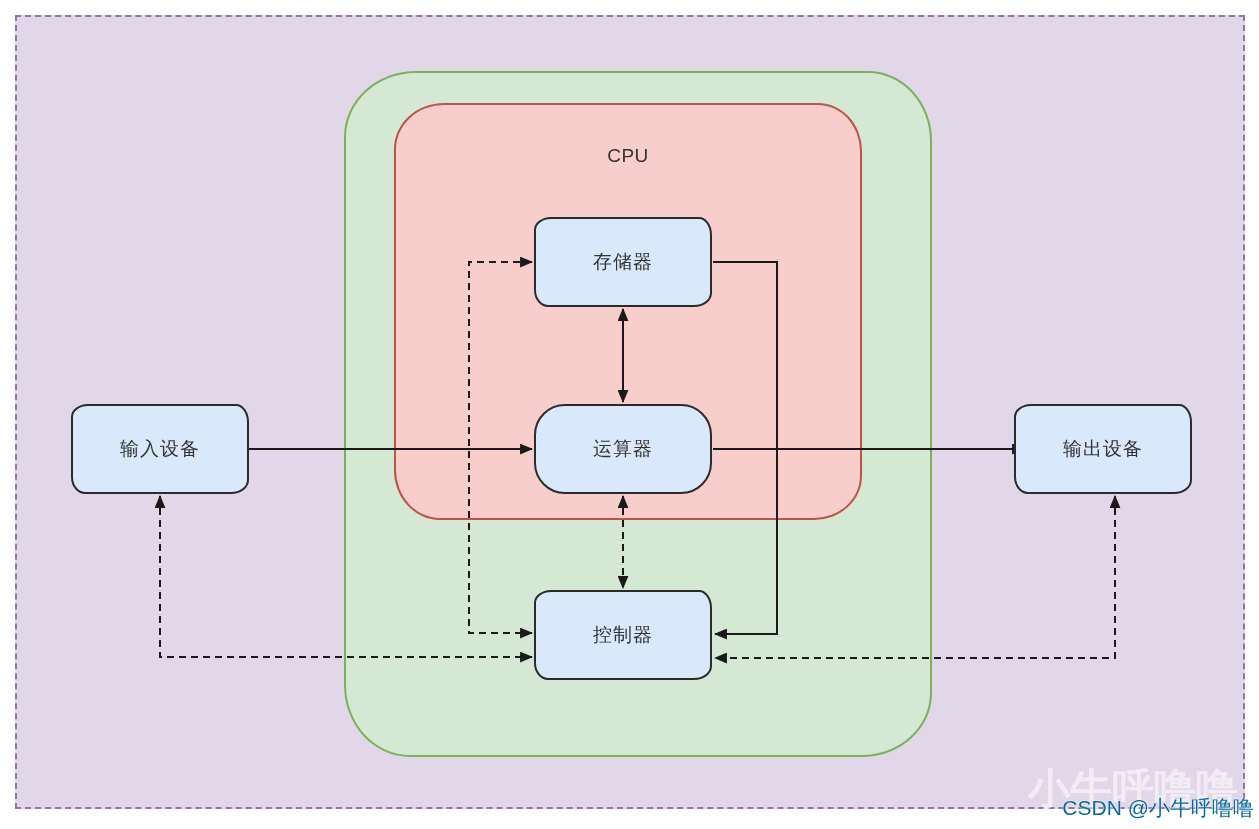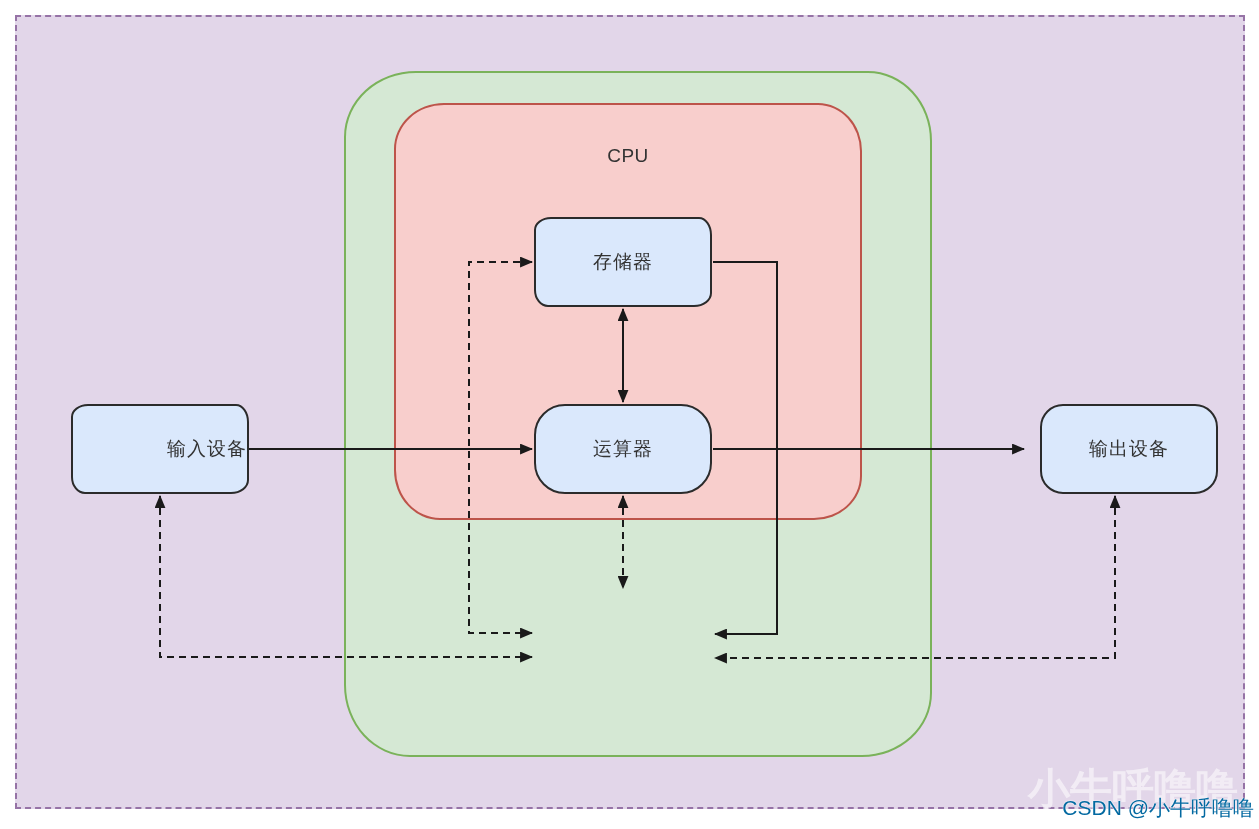--- a/index.html
+++ b/index.html
@@ -44,22 +44,22 @@
     position: absolute; width: 178px; height: 90px;
     background: #dae8fc;
     border: 2px solid #2b2b2b;
     border-radius: 17px 13px 18px 14px / 13px 18px 14px 17px;
     display: flex; align-items: center; justify-content: center;
     font-size: 19px; color: #333; letter-spacing: 1px;
   }
   .node-memory     { left: 534px;  top: 217px; }
   .node-alu        { left: 534px;  top: 404px; border-radius: 31px; }
   .node-controller { left: 534px;  top: 590px; }
-  .node-input      { left: 71px;   top: 404px; justify-content: flex-end; }
-  .node-output     { left: 1040px; top: 404px; border-radius: 23px; }
+  .node-input      { left: 71px;   top: 404px; }
+  .node-output     { left: 1014px; top: 404px; }
 
   
   .wm-big {
     position: absolute; right: 21px; bottom: 12px;
     font-size: 42px; font-weight: bold;
     color: rgba(255, 255, 255, 0.55);
     white-space: nowrap; pointer-events: none;
   }
   .wm-credit {
     position: absolute; right: 5px; bottom: 7px;
@@ -106,20 +106,23 @@
   </svg>
 
   <div class="node node-memory">
     <span>存储器</span>
   </div>
 
   <div class="node node-alu">
     <span>运算器</span>
   </div>
 
+  <div class="node node-controller">
+    <span>控制器</span>
+  </div>
 
   <div class="node node-input">
     <span>输入设备</span>
   </div>
 
   <div class="node node-output">
     <span>输出设备</span>
   </div>
 
   <div class="wm-big">小牛呼噜噜</div>

